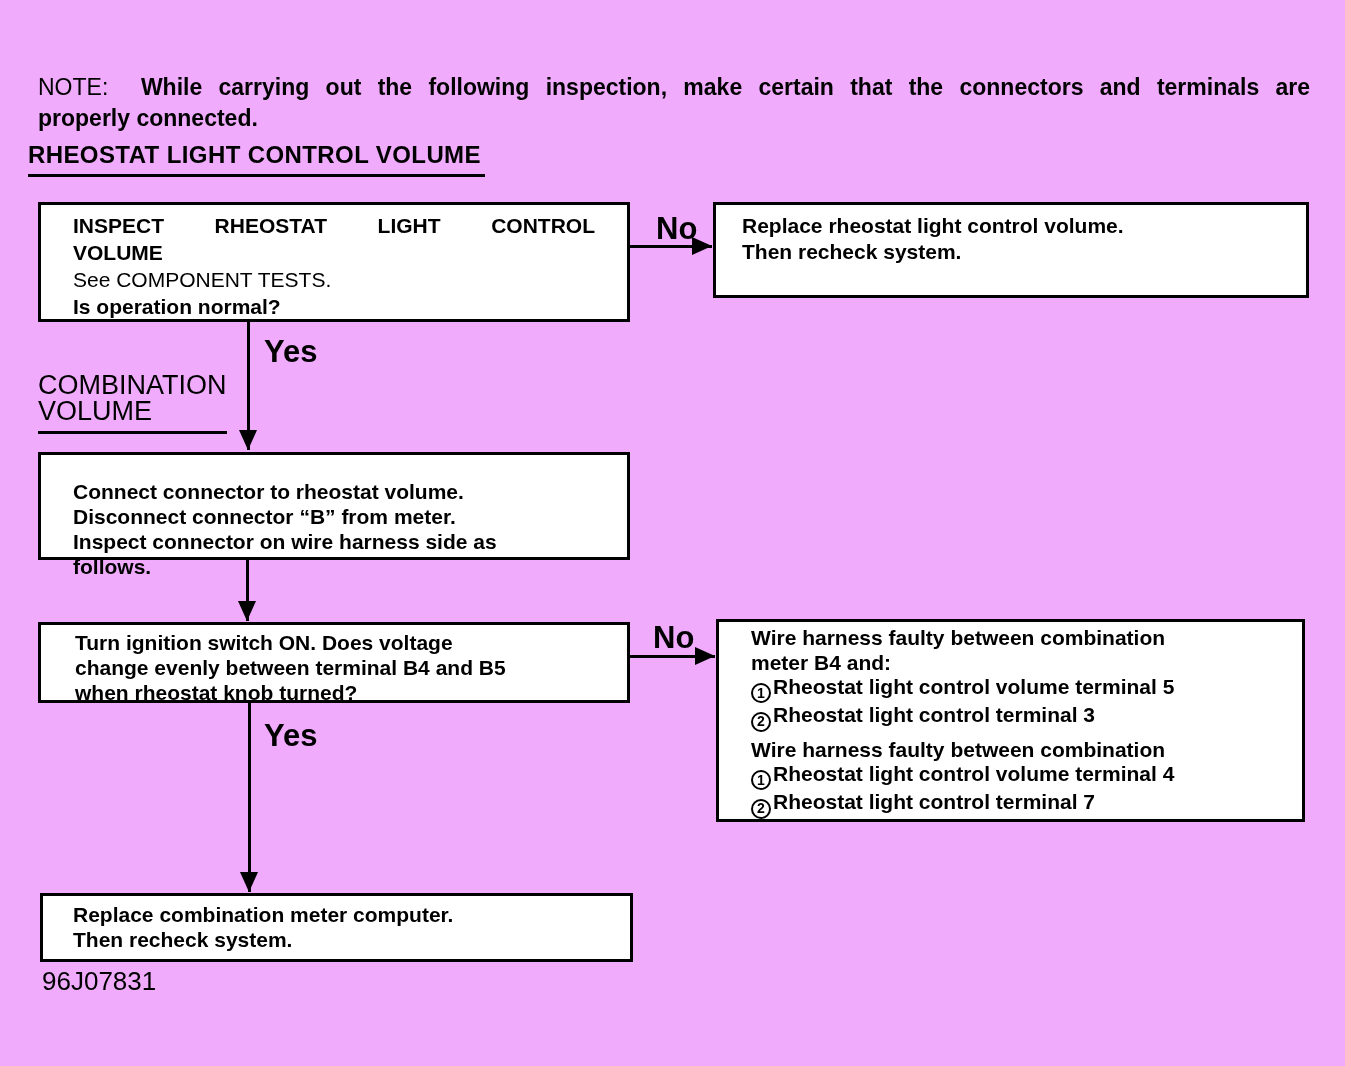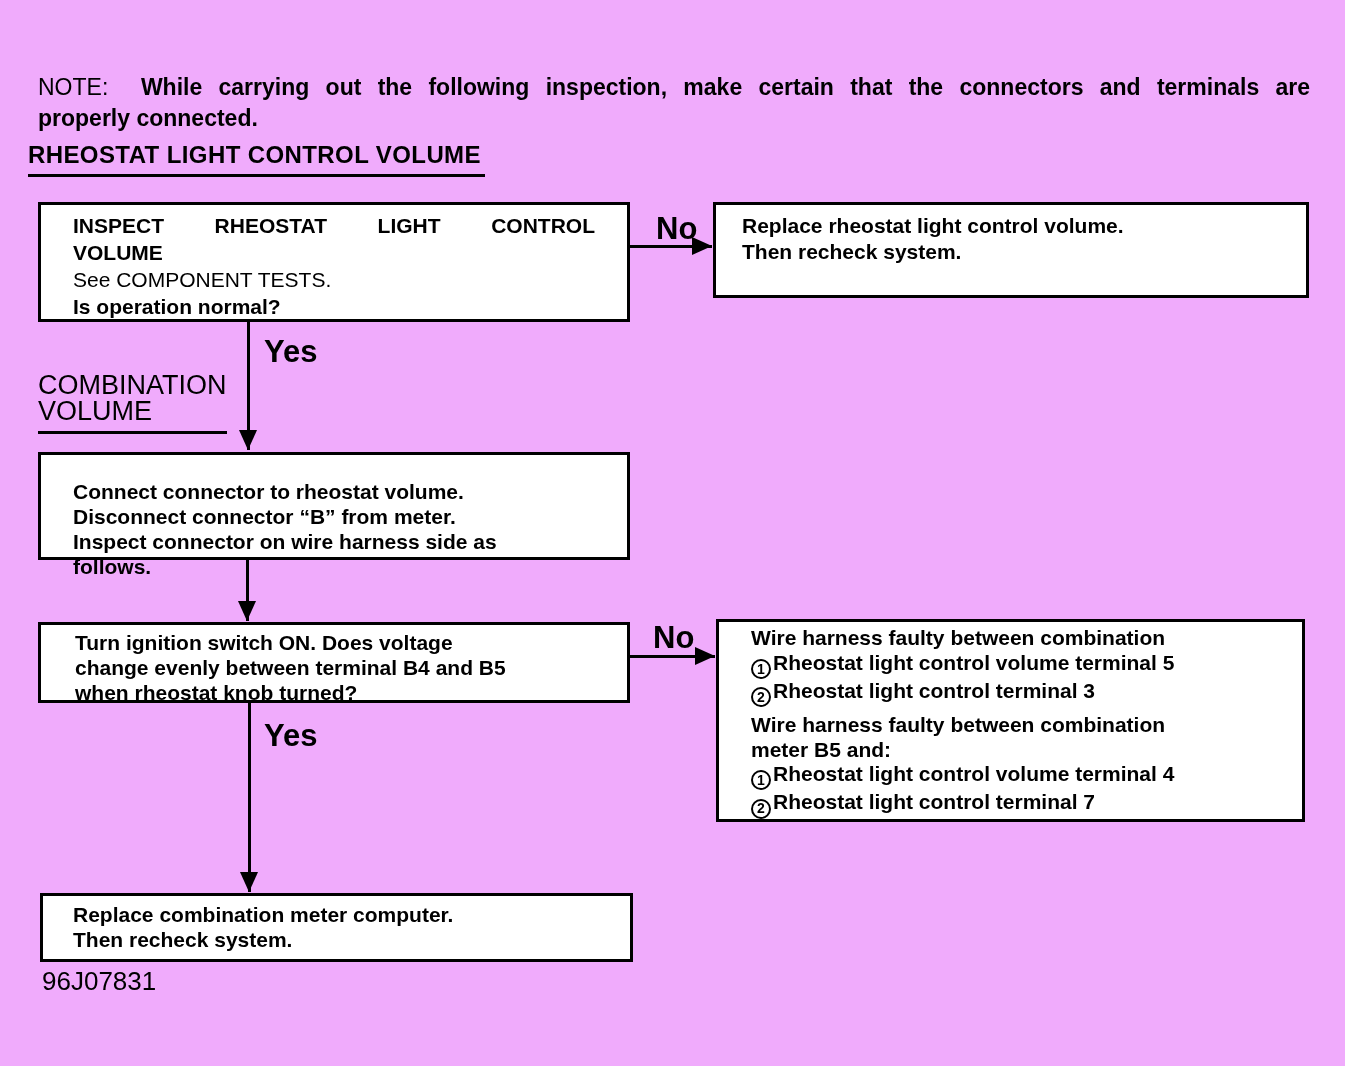--- a/index.html
+++ b/index.html
@@ -114,24 +114,24 @@
   <div class="box b3">
     <div>Turn ignition switch ON. Does voltage</div>
     <div>change evenly between terminal B4 and B5</div>
     <div>when rheostat knob turned?</div>
   </div>
 
   <div class="lbl no2">No</div>
   <div class="harrow ha2"></div>
   <div class="box rb2">
     <div>Wire harness faulty between combination</div>
+    <div>meter B4 and:</div>
     <div><span class="circ">1</span><span>Rheostat light control volume terminal 5</span></div>
     <div><span class="circ">2</span><span>Rheostat light control terminal 3</span></div>
     <div class="gap">Wire harness faulty between combination</div>
-    <div>meter B5 and:</div>
     <div><span class="circ">1</span><span>Rheostat light control volume terminal 4</span></div>
     <div><span class="circ">2</span><span>Rheostat light control terminal 7</span></div>
   </div>
 
   <div class="lbl yes2">Yes</div>
   <div class="varrow va3"></div>
 
   <div class="box b4">
     <div>Replace combination meter computer.</div>
     <div>Then recheck system.</div>

